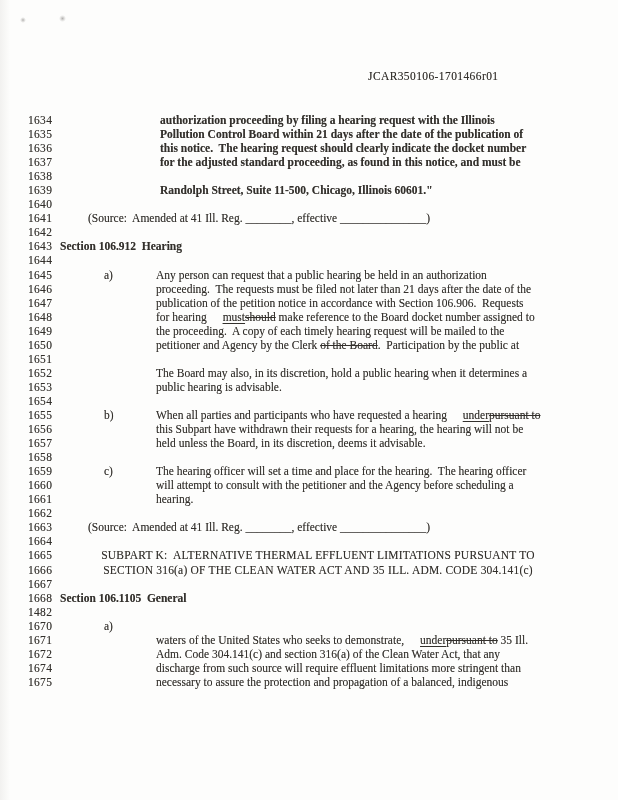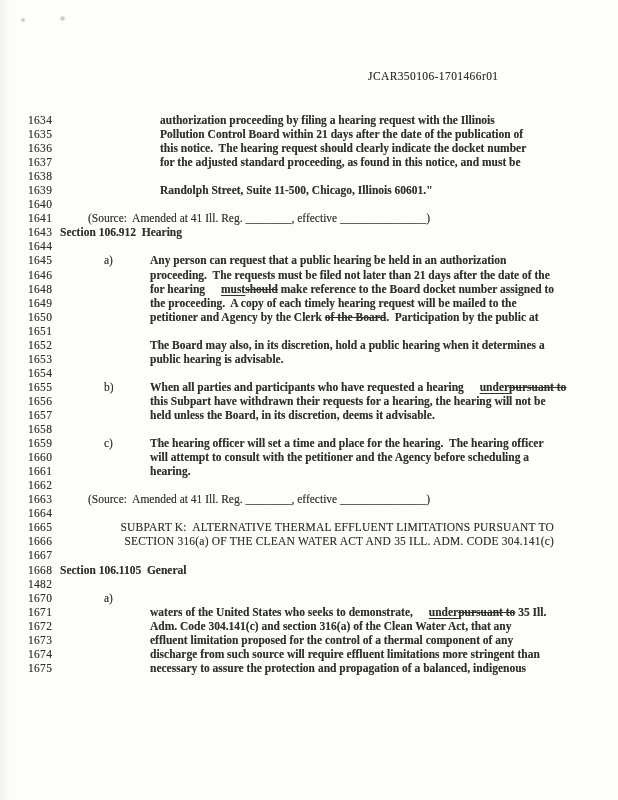--- a/index.html
+++ b/index.html
@@ -48,24 +48,24 @@
     position: absolute; left: 28px; top: 0;
     font-size: 11.5px;
     letter-spacing: 0.3px;
     white-space: pre;
   }
   .content {
     position: absolute; top: 0;
     white-space: pre;
   }
   .content.quote   { left: 160px; font-weight: bold; }
-  .content.cont    { left: 150px; font-weight: bold; }
+  .content.cont    { left: 156px; }
   .content.source  { left: 88px;  }
   .content.section { left: 60px; font-weight: bold; }
-  .content.center  { left: 14px; width: 540px; text-align: right; letter-spacing: 0.2px; }
+  .content.center  { left: 48px; width: 540px; text-align: center; letter-spacing: 0.2px; }
   .marker {
     position: absolute; left: 104px; top: 0;
     white-space: pre;
   }
   .seg-s { text-decoration: line-through; text-decoration-thickness: 1px; }
   .seg-u { text-decoration: underline; text-underline-offset: 2px; text-decoration-thickness: 1px; padding-left: 13px; }
 </style>
 </head>
 <body>
 
@@ -100,36 +100,43 @@
         <span class="content quote"><span>Randolph Street, Suite 11-500, Chicago, Illinois 60601."</span></span>
       </div>
       <div class="line">
         <span class="num">1640</span>
       </div>
       <div class="line">
         <span class="num">1641</span>
         <span class="content source"><span>(Source:  Amended at 41 Ill. Reg. ________, effective _______________)</span></span>
       </div>
       <div class="line">
+        <span class="num">1642</span>
+      </div>
+      <div class="line">
         <span class="num">1643</span>
         <span class="content section"><span>Section 106.912  Hearing</span></span>
       </div>
       <div class="line">
         <span class="num">1644</span>
       </div>
       <div class="line">
         <span class="num">1645</span>
         <span class="marker">a)</span>
         <span class="content cont"><span>Any person can request that a public hearing be held in an authorization</span></span>
       </div>
       <div class="line">
         <span class="num">1646</span>
         <span class="content cont"><span>proceeding.  The requests must be filed not later than 21 days after the date of the</span></span>
       </div>
       <div class="line">
+        <span class="num">1647</span>
+        <span class="content cont"><span>publication of the petition notice in accordance with Section 106.906.  Requests</span></span>
+      </div>
+      <div class="line">
         <span class="num">1648</span>
         <span class="content cont"><span>for hearing </span><span class="seg-u">must</span><span class="seg-s">should</span><span> make reference to the Board docket number assigned to</span></span>
       </div>
       <div class="line">
         <span class="num">1649</span>
         <span class="content cont"><span>the proceeding.  A copy of each timely hearing request will be mailed to the</span></span>
       </div>
       <div class="line">
         <span class="num">1650</span>
         <span class="content cont"><span>petitioner and Agency by the Clerk </span><span class="seg-s">of the Board</span><span>.  Participation by the public at</span></span>
@@ -211,24 +218,20 @@
       </div>
       <div class="line">
         <span class="num">1671</span>
         <span class="content cont"><span>waters of the United States who seeks to demonstrate, </span><span class="seg-u">under</span><span class="seg-s">pursuant to</span><span> 35 Ill.</span></span>
       </div>
       <div class="line">
         <span class="num">1672</span>
         <span class="content cont"><span>Adm. Code 304.141(c) and section 316(a) of the Clean Water Act, that any</span></span>
       </div>
       <div class="line">
-        <span class="num">1673</span>
-        <span class="content cont"><span>effluent limitation proposed for the control of a thermal component of any</span></span>
-      </div>
-      <div class="line">
         <span class="num">1674</span>
         <span class="content cont"><span>discharge from such source will require effluent limitations more stringent than</span></span>
       </div>
       <div class="line">
         <span class="num">1675</span>
         <span class="content cont"><span>necessary to assure the protection and propagation of a balanced, indigenous</span></span>
       </div>
     </div>
 </div>
 

